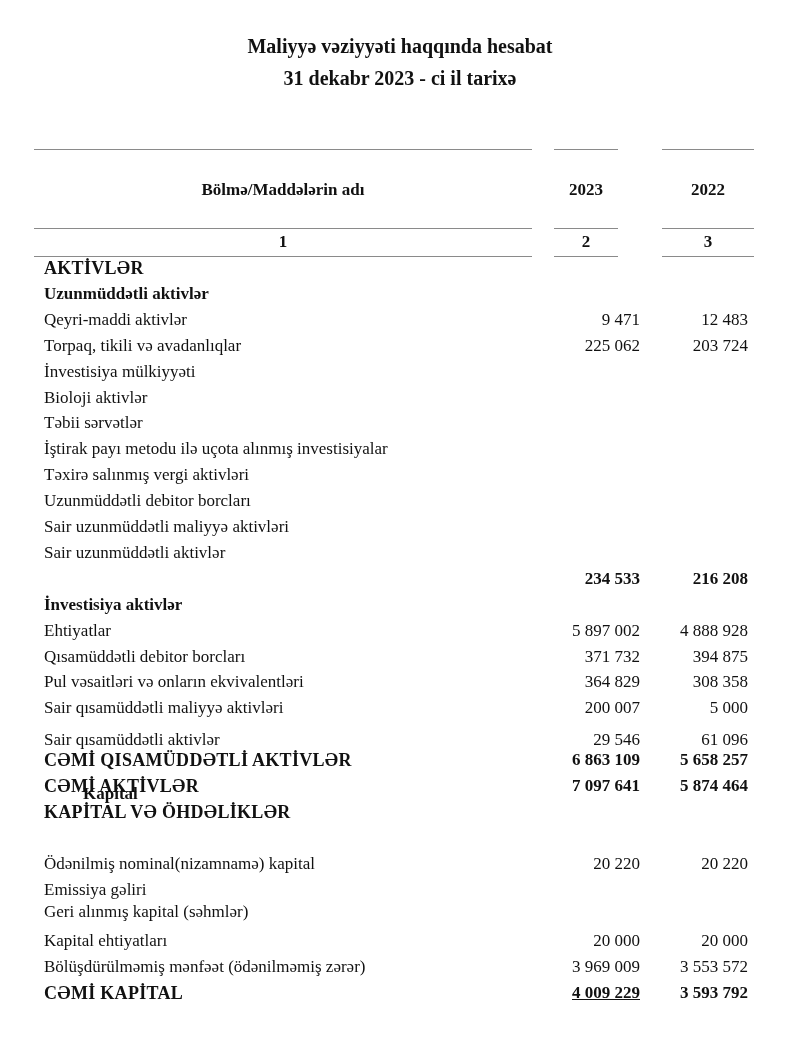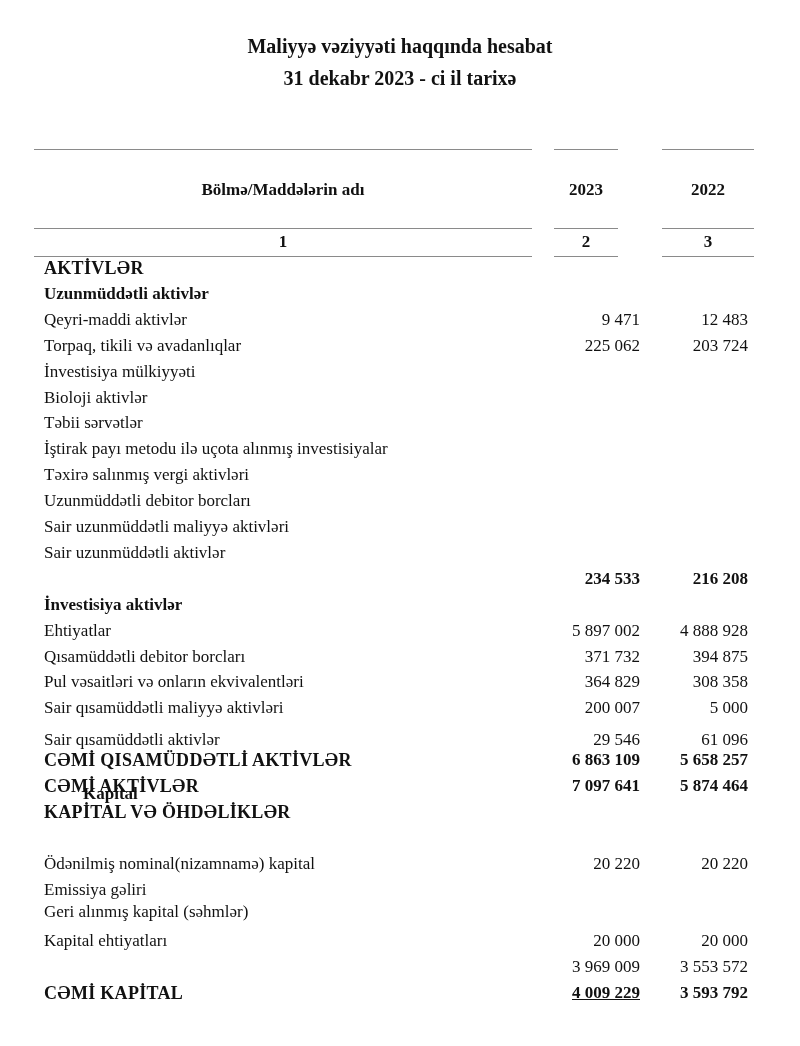--- a/index.html
+++ b/index.html
@@ -175,20 +175,21 @@
       <span class="label">Geri alınmış kapital (səhmlər)</span>
       <span class="v23"></span>
       <span class="v22"></span>
     </div>
     <div class="row" style="top: 931.4px;">
       <span class="label">Kapital ehtiyatları</span>
       <span class="v23">20 000</span>
       <span class="v22">20 000</span>
     </div>
     <div class="row" style="top: 957.3px;">
+      <span class="label">Bölüşdürülməmiş mənfəət (ödənilməmiş zərər)</span>
       <span class="v23">3 969 009</span>
       <span class="v22">3 553 572</span>
     </div>
     <div class="row bold upper" style="top: 983.2px;">
       <span class="label">CƏMİ KAPİTAL</span>
       <span class="v23 uline">4 009 229</span>
       <span class="v22">3 593 792</span>
     </div>
   </div>
 

